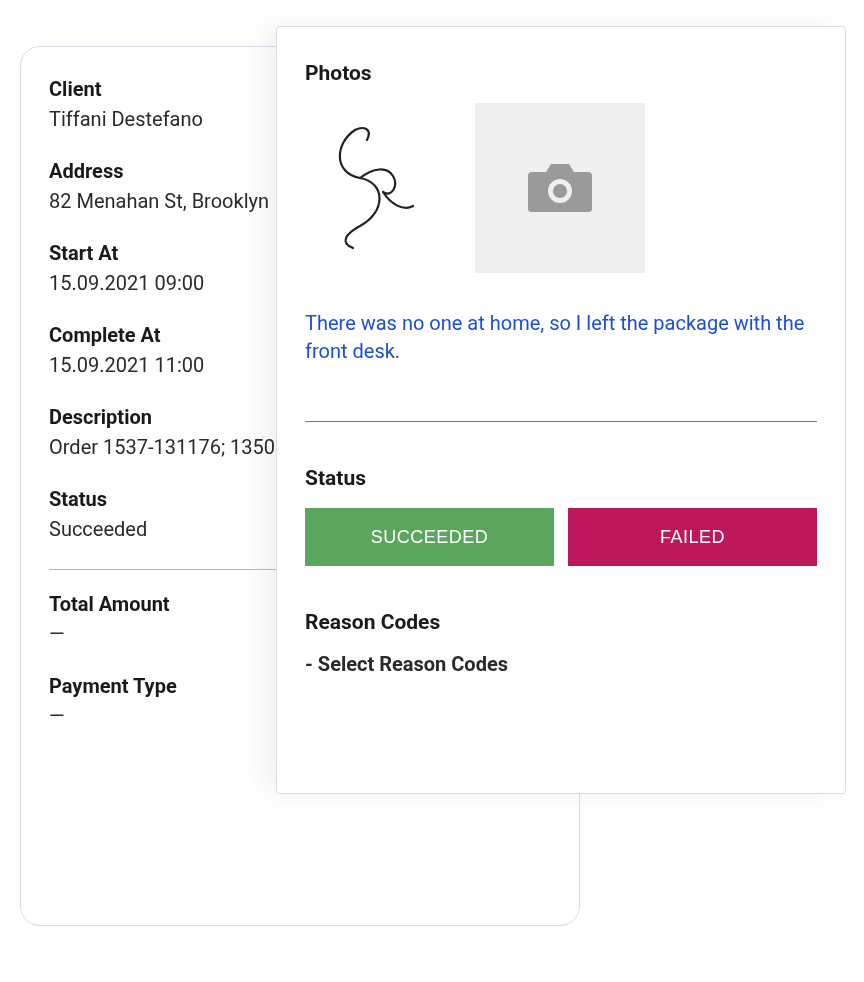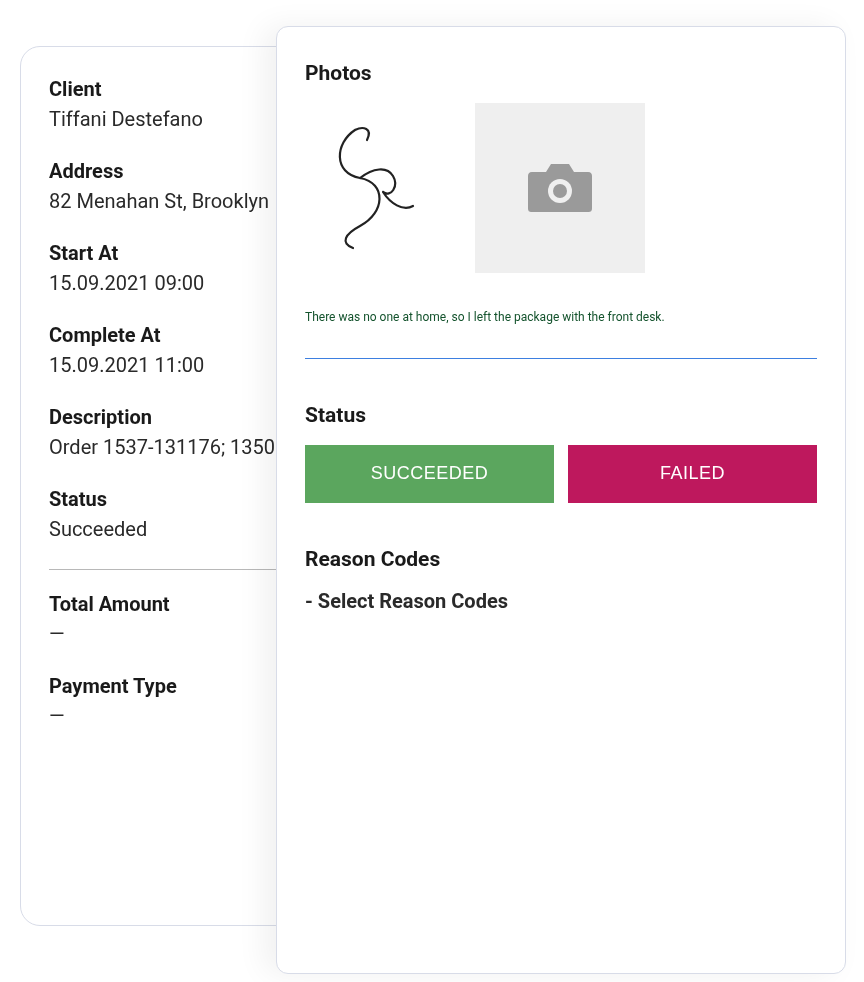--- a/index.html
+++ b/index.html
@@ -44,24 +44,24 @@
     .divider {
       border: none;
       border-top: 1px solid #b8b8b8;
       margin: 4px 0 22px 0;
     }
     .front-card {
       position: absolute;
       top: 26px;
       left: 276px;
       width: 570px;
-      height: 948px;
+      height: 768px;
       background: #ffffff;
       border: 1.5px solid #d8dce8;
-      border-radius: 12px;
+      border-radius: 4px;
       padding: 34px 28px;
       box-shadow: -12px 0 30px rgba(0,0,0,0.06);
     }
     .section-heading {
       font-size: 21px;
       font-weight: 700;
       color: #1a1a1a;
       margin-bottom: 18px;
     }
     .photos-row {
@@ -80,24 +80,24 @@
     .camera-box {
       width: 170px;
       height: 170px;
       background: #efefef;
       display: flex;
       align-items: center;
       justify-content: center;
       cursor: pointer;
     }
     .notes-value {
-      font-size: 12px;
-      color: #14532d;
+      font-size: 20px;
+      color: #1d4ed8;
       line-height: 1.4;
-      margin-bottom: 32px;
+      margin-bottom: 56px;
     }
     .hr-blue {
       border: none;
       border-top: 1.5px solid #3d7fe0;
       margin-bottom: 44px;
     }
     .status-buttons {
       display: flex;
       gap: 14px;
       margin-bottom: 44px;

